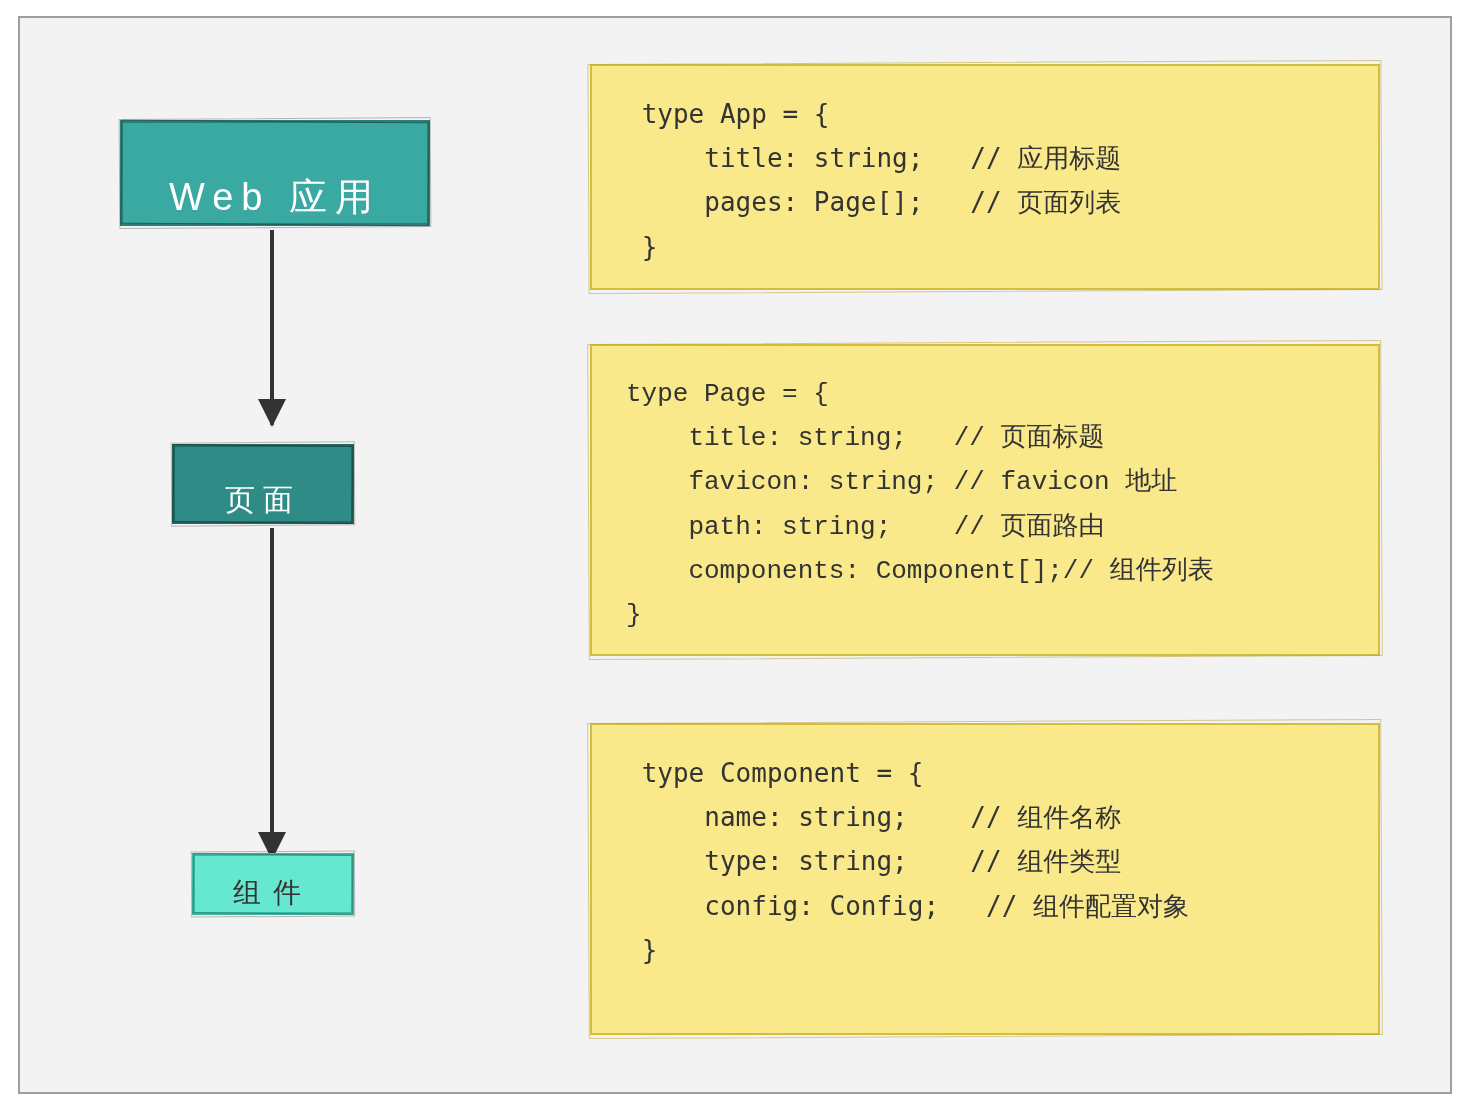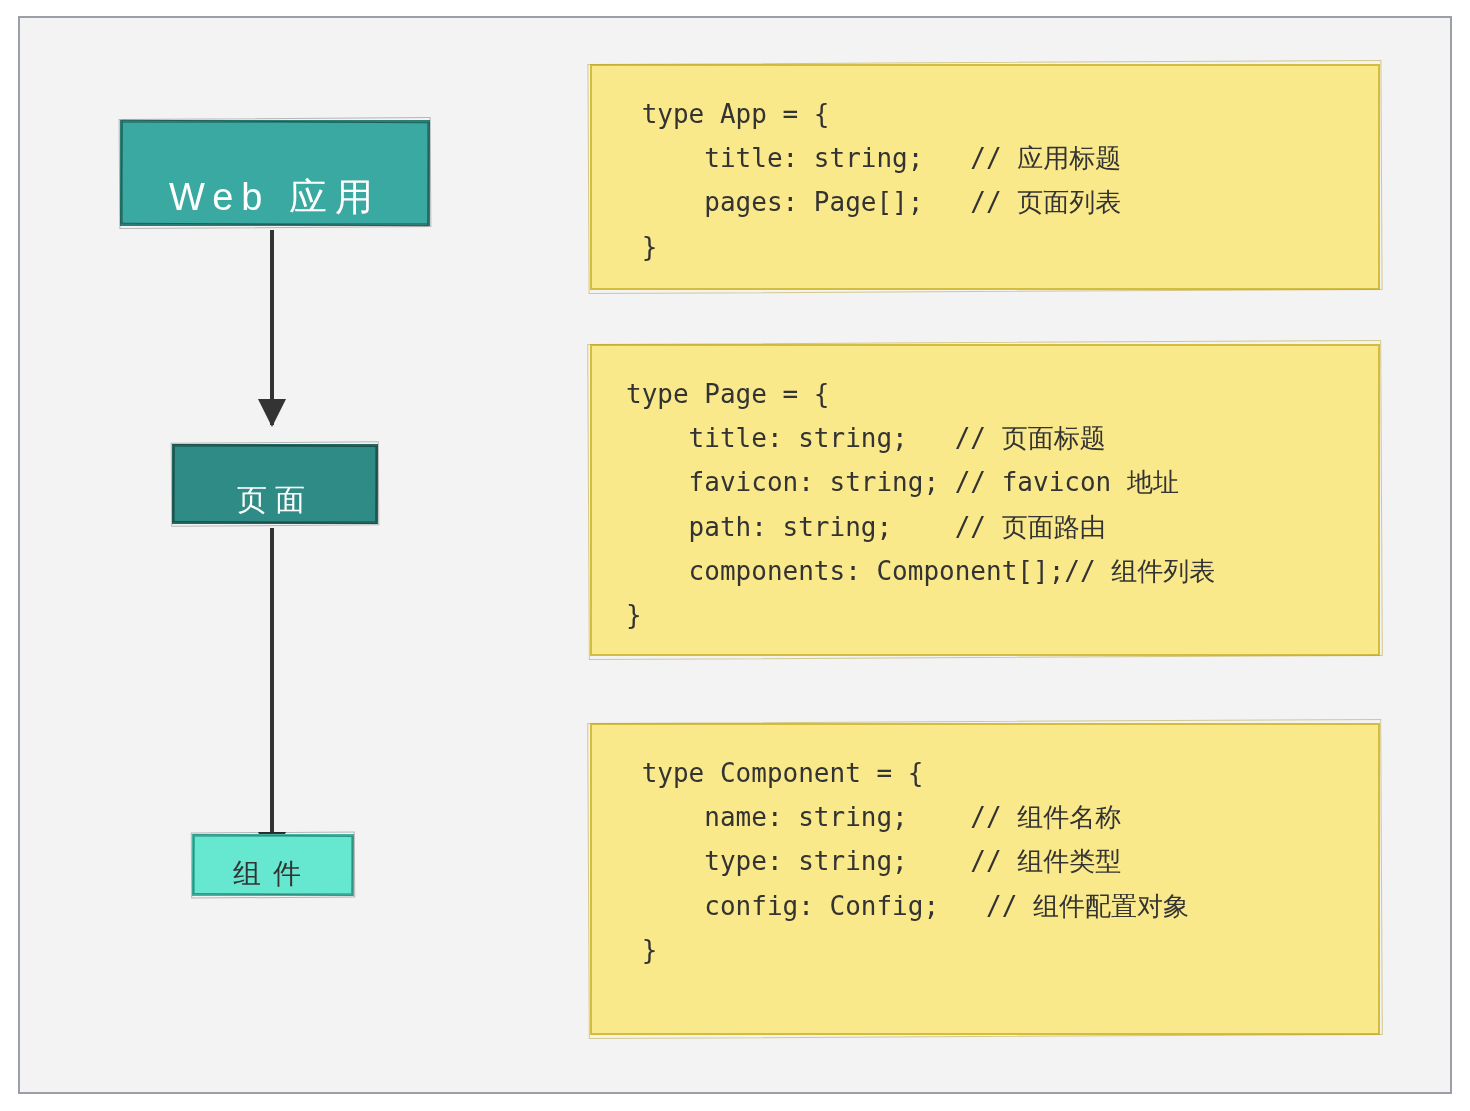--- a/index.html
+++ b/index.html
@@ -41,26 +41,26 @@
     }
     .box.sketch::before { left: -4px; right: -4px; top: -5px; bottom: -5px; transform: rotate(-0.4deg); }
     .box.sketch::after  { left: -2px; right: -2px; top: -2px; bottom: -2px; transform: rotate(0.6deg); }
 
     .box-app {
       left: 100px; top: 102px; width: 310px; height: 106px;
       background: #3aa9a1; color: #fff; font-size: 38px;
       border-color: #2b7d77;
     }
     .box-page {
-      left: 152px; top: 426px; width: 206px; height: 80px;
+      left: 152px; top: 426px; width: 182px; height: 80px;
       background: #2e8b85; color: #fff; font-size: 30px;
       border-color: #226761;
     }
     .box-component {
-      left: 172px; top: 816px; width: 162px; height: 62px;
+      left: 172px; top: 835px; width: 162px; height: 62px;
       background: #66e7cf; color: #333; font-size: 28px;
       border-color: #3fb7a3;
       letter-spacing: 12px;
     }
 
     
     .arrow {
       position: absolute;
       width: 4px;
       background: #333;
@@ -92,21 +92,21 @@
       font-family: "Comic Sans MS", "Segoe Print", cursive, monospace;
     }
     .card.sketch::before {
       content:"";
       position:absolute;
       left:-4px; right:-4px; top:-4px; bottom:-4px;
       border: 1.5px solid rgba(180,160,40,0.5);
       transform: rotate(-0.3deg);
     }
     .card1 { left: 570px; top: 46px;  width: 790px; height: 226px; }
-    .card2 { left: 570px; top: 326px; width: 790px; height: 312px; }
+    .card2 { left: 570px; top: 326px; width: 790px; height: 312px; font-family: Liberation Mono, monospace; }
     .card3 { left: 570px; top: 696px; width: 790px; height: 312px; margin-top: 9px; }
   </style>
 </head>
 <body>
 
 <div class="frame">
 
   <div class="box box-app sketch">
     <span>Web 应用</span>
   </div>

